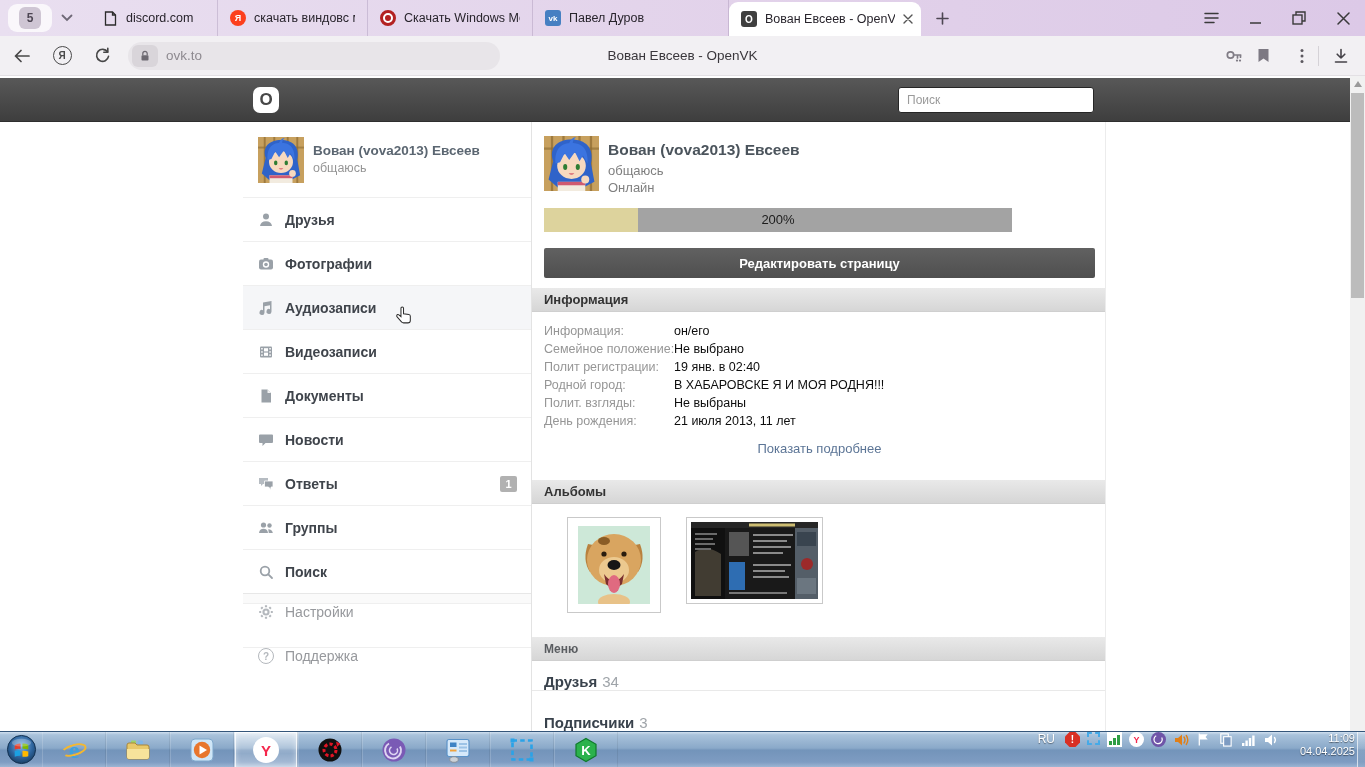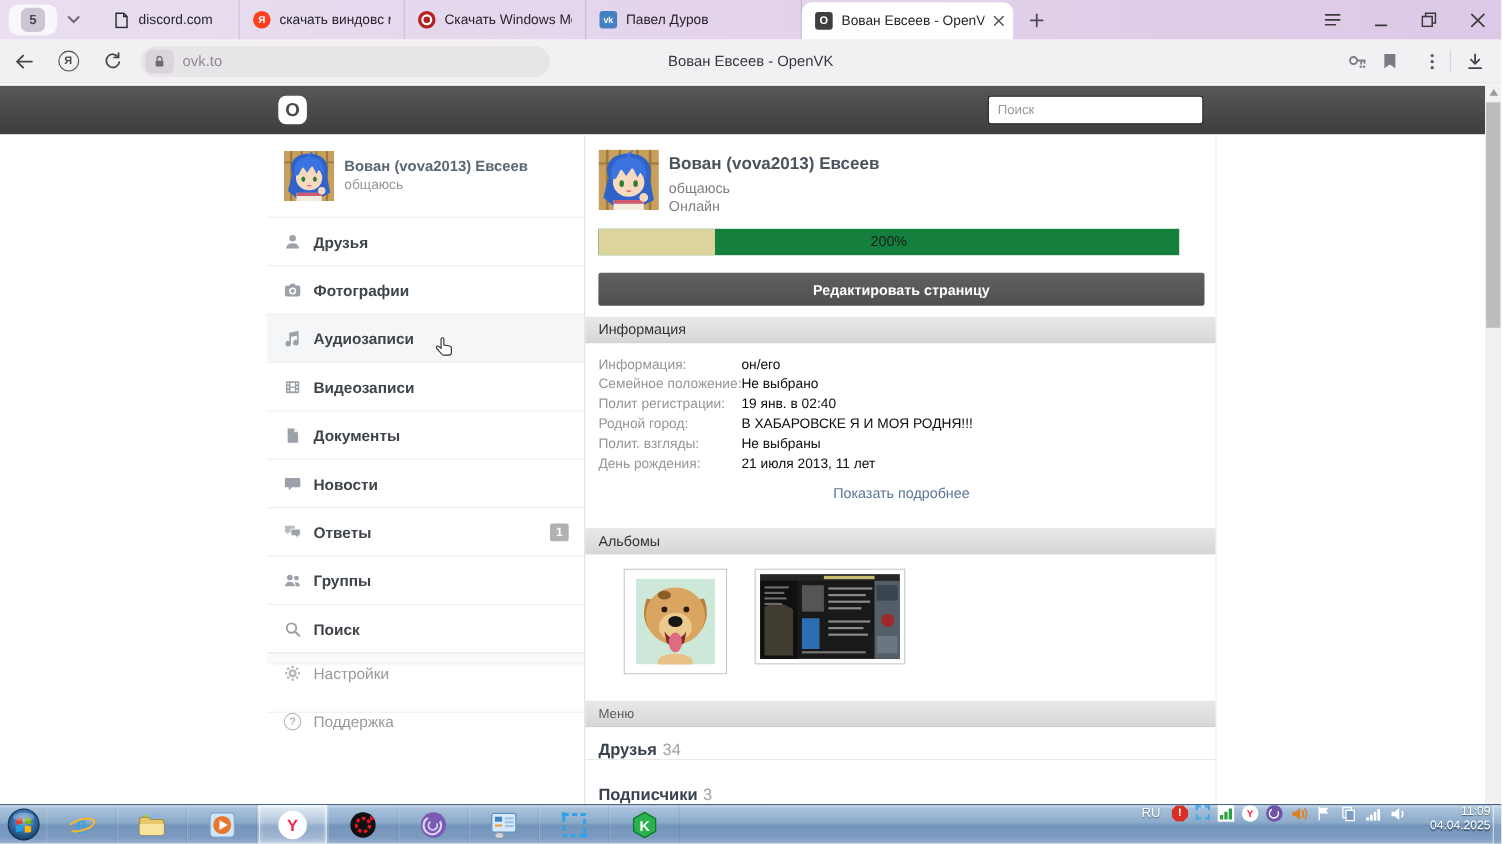--- a/index.html
+++ b/index.html
@@ -73,29 +73,29 @@
     font-size:14px;color:#97999d;cursor:pointer}
   .icn{width:16px;height:16px;flex:0 0 16px}
 
   
   #main{position:absolute;left:531px;top:46px;width:575px;height:609px;border-left:1px solid #e3e3e3;
     border-right:1px solid #ececec;overflow:hidden}
   .m-ava{position:absolute;left:12px;top:14px;width:55px;height:55px;overflow:hidden}
   .m-name{position:absolute;left:76px;top:19px;font-size:15.5px;font-weight:bold;color:#4b545c}
   .m-status{position:absolute;left:76px;top:41px;font-size:13px;color:#7f7f7f}
   .m-online{position:absolute;left:76px;top:58px;font-size:13px;color:#7f7f7f}
-  .m-rating{position:absolute;left:12px;top:86px;width:528px;height:24px;background:#15803d;overflow:hidden}
+  .m-rating{position:absolute;left:12px;top:86px;width:468px;height:24px;background:#a3a3a3;overflow:hidden}
   .m-rating .fill{position:absolute;left:0;top:0;bottom:0;width:20%;background:#ddd39d}
   .m-rating .pct{position:absolute;left:0;right:0;text-align:center;line-height:24px;font-size:13px;color:#1c1c1c}
   .m-editbtn{position:absolute;left:12px;top:126px;width:551px;height:30px;border:none;border-radius:2px;
     background:linear-gradient(#616161,#4f4f4f);color:#fff;font-weight:bold;font-size:13px;cursor:pointer;
     font-family:"Liberation Sans",sans-serif}
   .sechead{position:absolute;left:0;width:575px;height:24px;line-height:24px;padding-left:12px;
     background:linear-gradient(#e9e9e9,#d6d6d6);border-bottom:1px solid #cfcfcf;
-    font-weight:normal;font-size:13px;color:#333}
+    font-weight:bold;font-size:13px;color:#333}
   .sechead.small{font-size:12px;color:#5a5d61}
   .inforow{position:absolute;left:12px;height:18px;font-size:12.5px;white-space:nowrap}
   .inforow .lbl{position:absolute;left:0;color:#969696}
   .inforow .val{position:absolute;left:130px;color:#0d0d0d}
   .m-more{position:absolute;left:0;top:319px;width:575px;text-align:center;font-size:13px;color:#5c7596;cursor:pointer}
   .thumb{position:absolute;background:#fff;border:1px solid #c9c9c9;display:flex;align-items:center;justify-content:center;cursor:pointer}
   .m-row{position:absolute;left:0;width:575px;height:30px;border-bottom:1px solid #e9e9e9;padding:12px 0 0 12px}
   .m-row .big{font-size:15px;font-weight:bold;color:#39424c;cursor:pointer}
   .m-row .cnt{font-size:15px;color:#9fa4a9;margin-left:5px}
 

